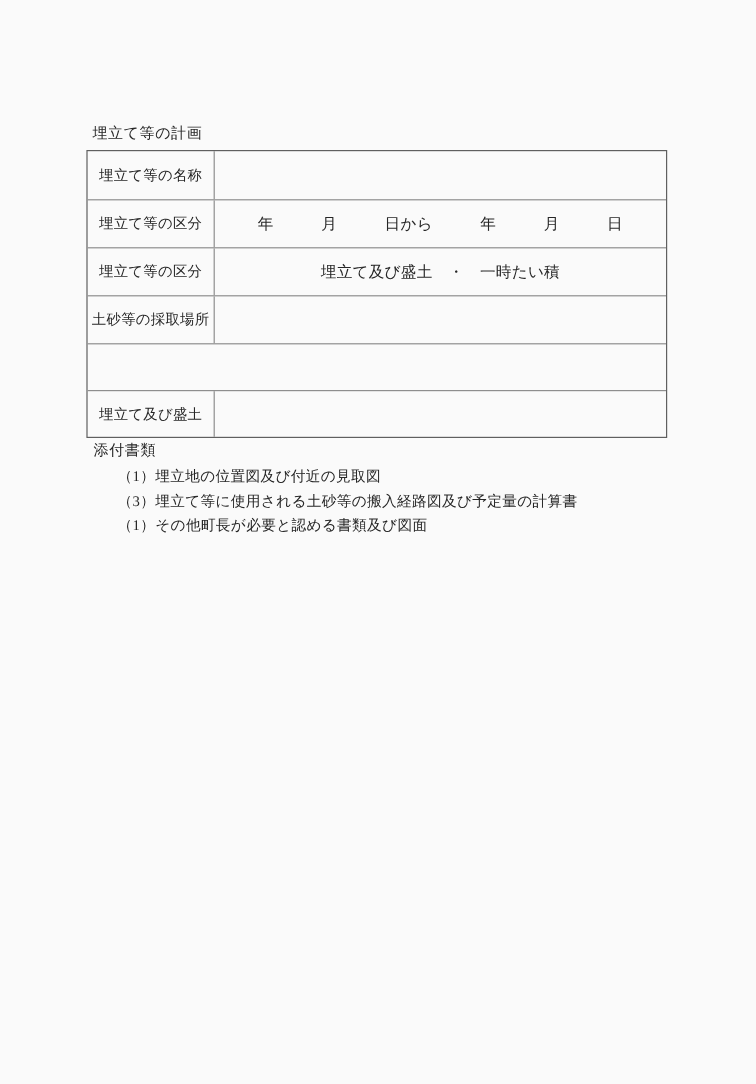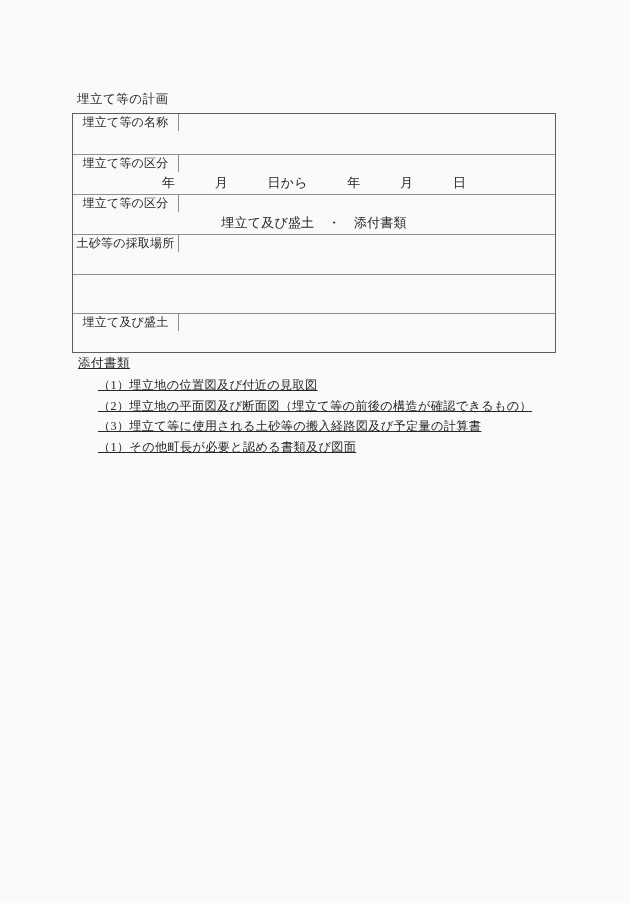--- a/index.html
+++ b/index.html
@@ -10,21 +10,21 @@
     width: 630px;
     height: 903px;
     background: #fafafa;
     font-family: "Liberation Serif", "DejaVu Serif", serif;
     color: #262626;
     position: relative;
     overflow: hidden;
   }
   .page {
     position: absolute;
-    left: 0; top: 0;
+    left: 0; top: 12px;
     width: 630px; height: 684px;
     background: #fafafa;
   }
   .doc-title {
     position: absolute;
     left: 77px;
     top: 92px;
     font-size: 12.5px;
     line-height: 14px;
     letter-spacing: 0.5px;
@@ -37,21 +37,20 @@
     width: 484px;
     border: 1px solid #5f5f5f;
     box-sizing: border-box;
     background: transparent;
   }
   .t-row {
     display: flex;
     box-sizing: border-box;
     border-bottom: 1px solid #8e8e8e;
     height: 40px;
-    flex-direction: column;
   }
   .t-row:first-child { height: 41px; }
   .t-row:nth-child(5) { height: 39px; }
   .t-row:last-child { height: 38px; border-bottom: none; }
   .t-label {
     width: 106px;
     box-sizing: border-box;
     border-right: 1px solid #8e8e8e;
     display: flex;
     align-items: center;
@@ -67,21 +66,20 @@
     justify-content: center;
     font-size: 13px;
     letter-spacing: 0.2px;
     white-space: pre;
   }
   .attachments {
     position: absolute;
     left: 78px;
     top: 357px;
     width: 480px;
-    text-decoration: underline;
   }
   .att-heading {
     font-size: 12.5px;
     line-height: 13px;
     letter-spacing: 0.5px;
     margin-bottom: 9px;
     white-space: pre;
   }
   .att-item {
     font-size: 12.2px;
@@ -107,21 +105,21 @@
       <div class="t-value"></div>
     </div>
 
     <div class="t-row">
       <div class="t-label">埋立て等の区分</div>
       <div class="t-value">年　　　月　　　日から　　　年　　　月　　　日</div>
     </div>
 
     <div class="t-row">
       <div class="t-label">埋立て等の区分</div>
-      <div class="t-value">埋立て及び盛土　・　添付書類</div>
+      <div class="t-value">埋立て及び盛土　・　一時たい積</div>
     </div>
 
     <div class="t-row">
       <div class="t-label">土砂等の採取場所</div>
       <div class="t-value"></div>
     </div>
 
     <div class="t-row">
       <div class="t-value"></div>
     </div>
@@ -129,18 +127,17 @@
     <div class="t-row">
       <div class="t-label">埋立て及び盛土</div>
       <div class="t-value"></div>
     </div>
 
   </div>
 
   <div class="attachments">
     <div class="att-heading">添付書類</div>
     <div class="att-item">（1）埋立地の位置図及び付近の見取図</div>
-    <div class="att-item">（2）埋立地の平面図及び断面図（埋立て等の前後の構造が確認できるもの）</div>
     <div class="att-item">（3）埋立て等に使用される土砂等の搬入経路図及び予定量の計算書</div>
     <div class="att-item">（1）その他町長が必要と認める書類及び図面</div>
   </div>
 
 </div>
 
 </body></html>

